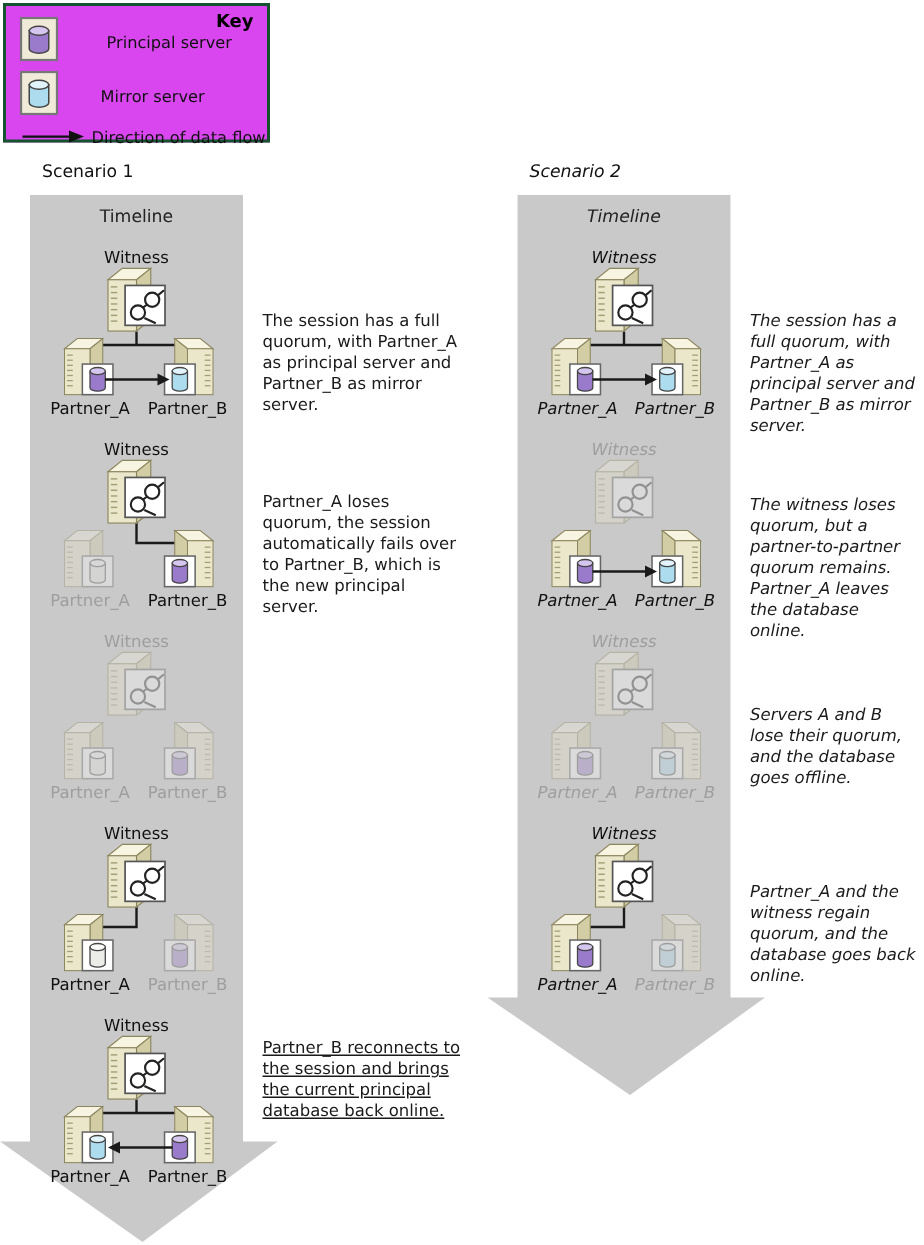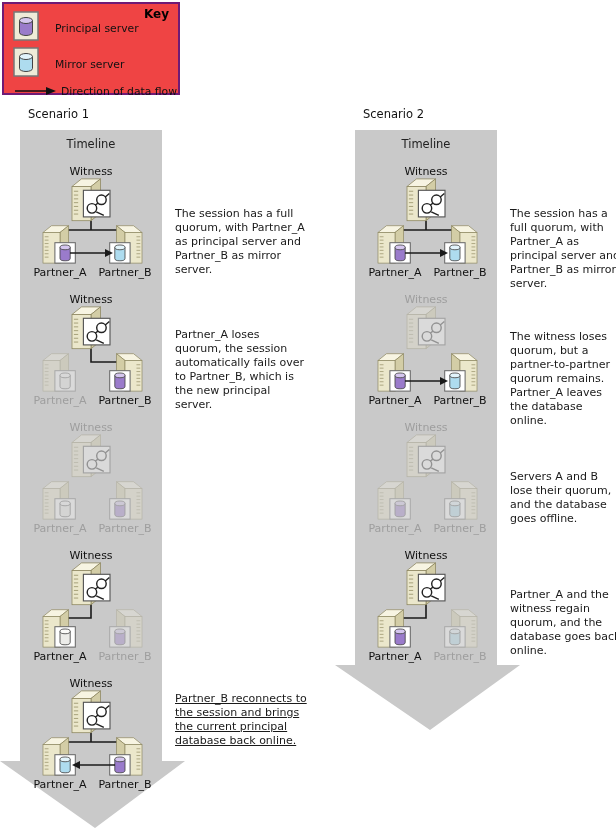--- a/index.html
+++ b/index.html
@@ -1,22 +1,22 @@
 <!DOCTYPE html>
 <html><head>
 <meta charset="utf-8">
 <style>
   html,body{margin:0;padding:0;background:#fff;}
   body{font-family:"DejaVu Sans", sans-serif;}
   .page{position:relative;width:616px;height:830px;background:#fff;overflow:hidden;}
-  .key{position:absolute;left:2px;top:2px;width:178px;height:93px;border:2px solid #701a75;background:#ef4444;box-sizing:border-box;}
+  .key{position:absolute;left:2px;top:2px;width:178px;height:93px;border:2px solid #14532d;background:#d946ef;box-sizing:border-box;}
   .key-title{position:absolute;right:9px;top:3px;font-weight:bold;font-size:12px;color:#000;}
   .key-row{position:absolute;left:9px;display:flex;align-items:center;}
-  .key-row.kr1{top:7px;gap:16px;}
-  .key-row.kr2{top:43px;gap:16px;}
+  .key-row.kr1{top:7px;gap:32px;}
+  .key-row.kr2{top:43px;gap:28px;}
   .key-row.kr3{top:78px;gap:4px;}
   .key-label{font-size:10.8px;color:#111;white-space:nowrap;}
   .scenario{position:absolute;}
   .scenario svg{position:absolute;left:0;top:0;}
   .caption{position:absolute;font-size:11px;line-height:14px;color:#1a1a1a;margin-top:20px;}
   svg text{font-family:"DejaVu Sans", sans-serif;}
 </style>
 </head>
 <body>
 
@@ -350,21 +350,21 @@
           <text x="125" y="683" text-anchor="middle" font-size="11" fill="#111111">Partner_B</text>
           <g>
             <line x1="115" y1="660" x2="79" y2="660" stroke="#1A1A1A" stroke-width="1.6"></line>
             <polygon points="72,660 80,656 80,664" fill="#1A1A1A"></polygon>
           </g>
         </svg>
         <div class="caption" style="left: 175px; top: 82px; width: 132px;">The session has a full quorum, with Partner_A as principal server and Partner_B as mirror server.</div>
         <div class="caption" style="left: 175px; top: 203px; width: 132px;">Partner_A loses quorum, the session automatically fails over to Partner_B, which is the new principal server.</div>
         <div class="caption" style="left: 175px; top: 567px; width: 132px; text-decoration: underline;">Partner_B reconnects to the session and brings the current principal database back online.</div>
       </div>
-      <div class="scenario" style="left: 330px; top: 105px; width: 286px; height: 630px;">
+      <div class="scenario" style="left: 320px; top: 105px; width: 286px; height: 630px; font-style: italic;">
         <svg width="286" height="630">
           <polygon points="25,25 167,25 167,560 190,560 100,625 5,560 25,560" fill="#C9C9C9"></polygon>
           <text x="33" y="13" font-size="11.5" fill="#111">Scenario 2</text>
           <text x="96" y="43" font-size="11.5" fill="#222" text-anchor="middle">Timeline</text>
           <path d="M96 116 V125 M65 125 H130 M65 125 V135 M130 125 V135" stroke="#1A1A1A" stroke-width="1.6" fill="none"></path>
           <text x="96" y="70" text-anchor="middle" font-size="11" fill="#111111">Witness</text>
           <g transform="translate(75.1,72) scale(0.95)" opacity="1">
             <polygon points="2,10 12,2 32,2 22,10" fill="#F7F4E2" stroke="#8C865F" stroke-width="0.8"></polygon>
             <polygon points="22,10 32,2 32,38 22,46" fill="#D3CDA6" stroke="#8C865F" stroke-width="0.8"></polygon>
             <rect x="2" y="10" width="20" height="36" fill="#EBE7CB" stroke="#8C865F" stroke-width="0.8"></rect>

